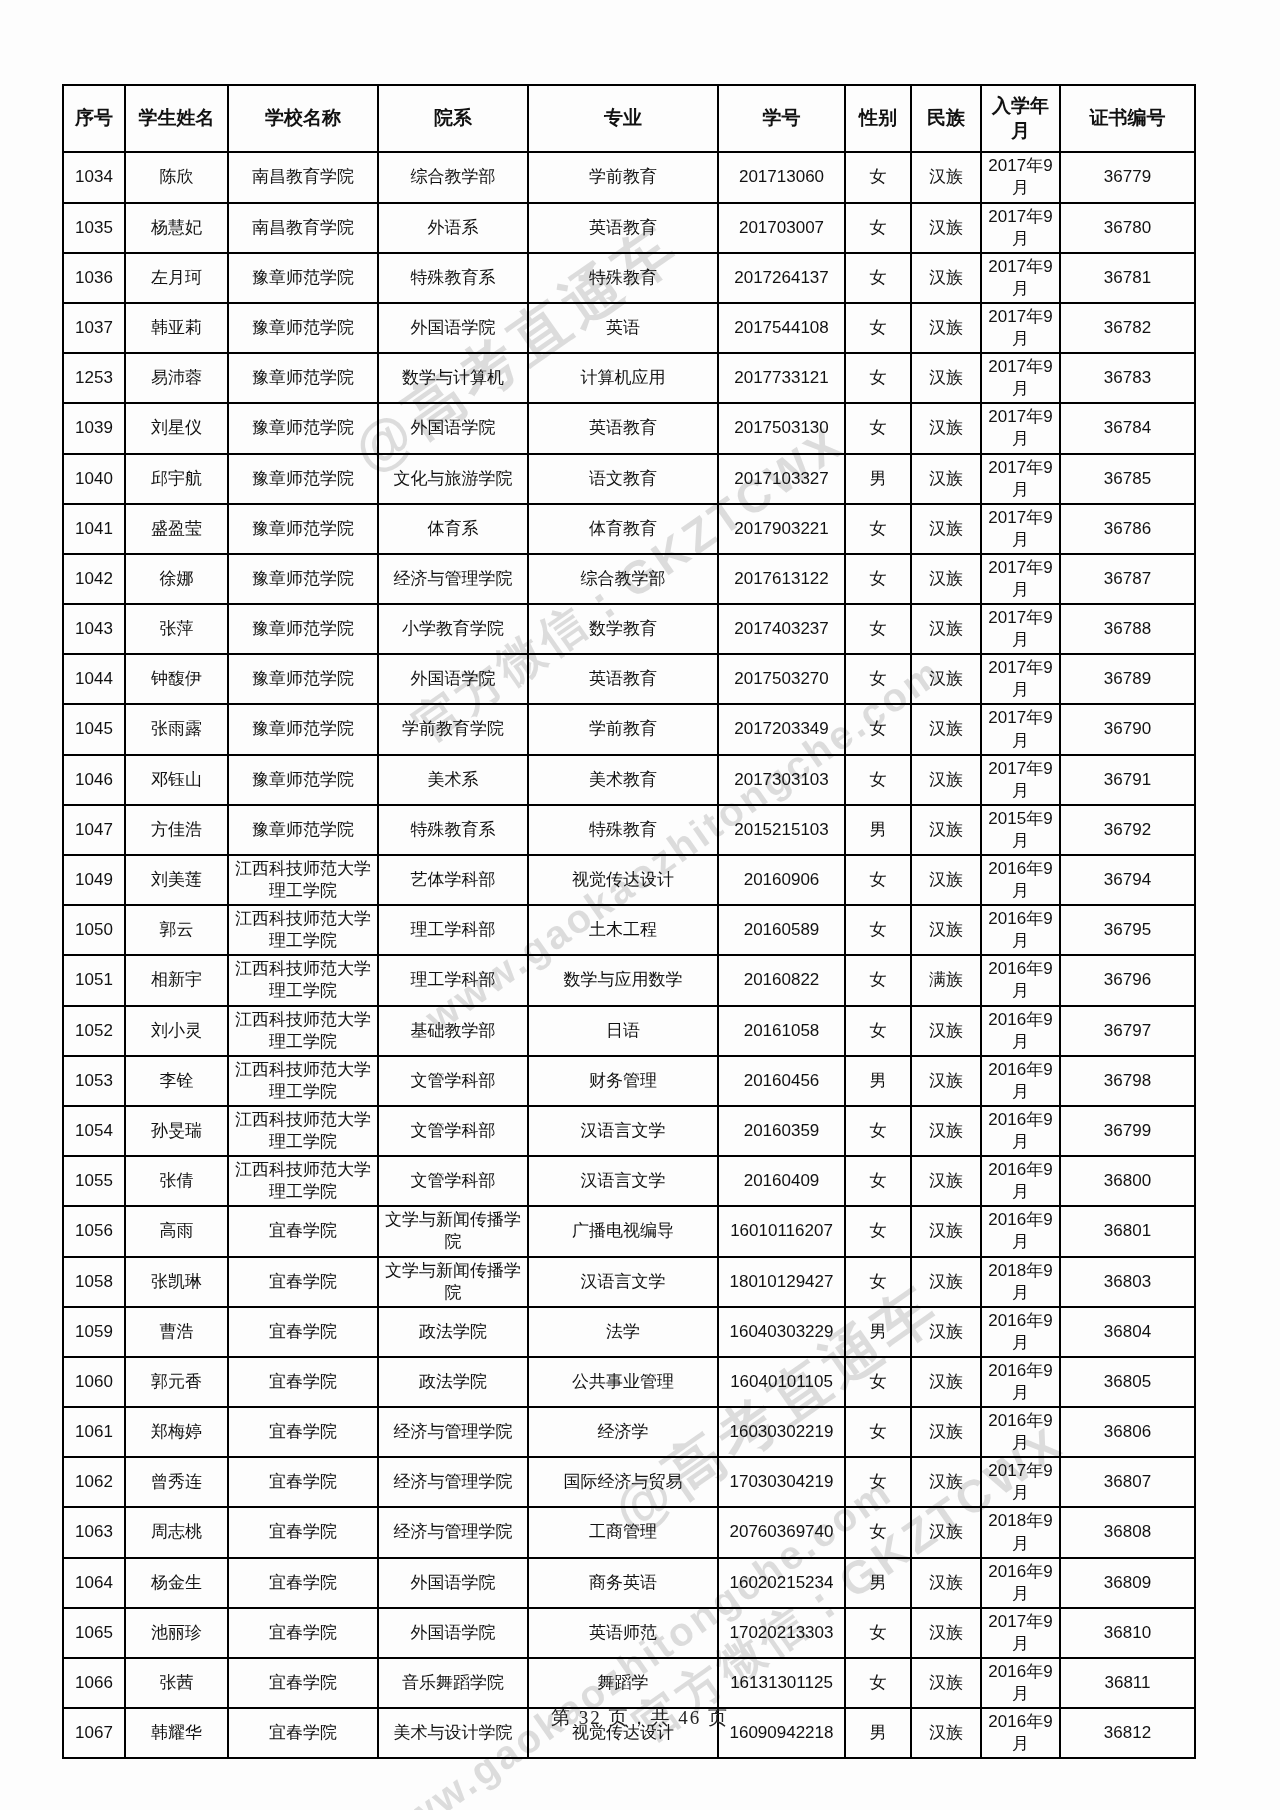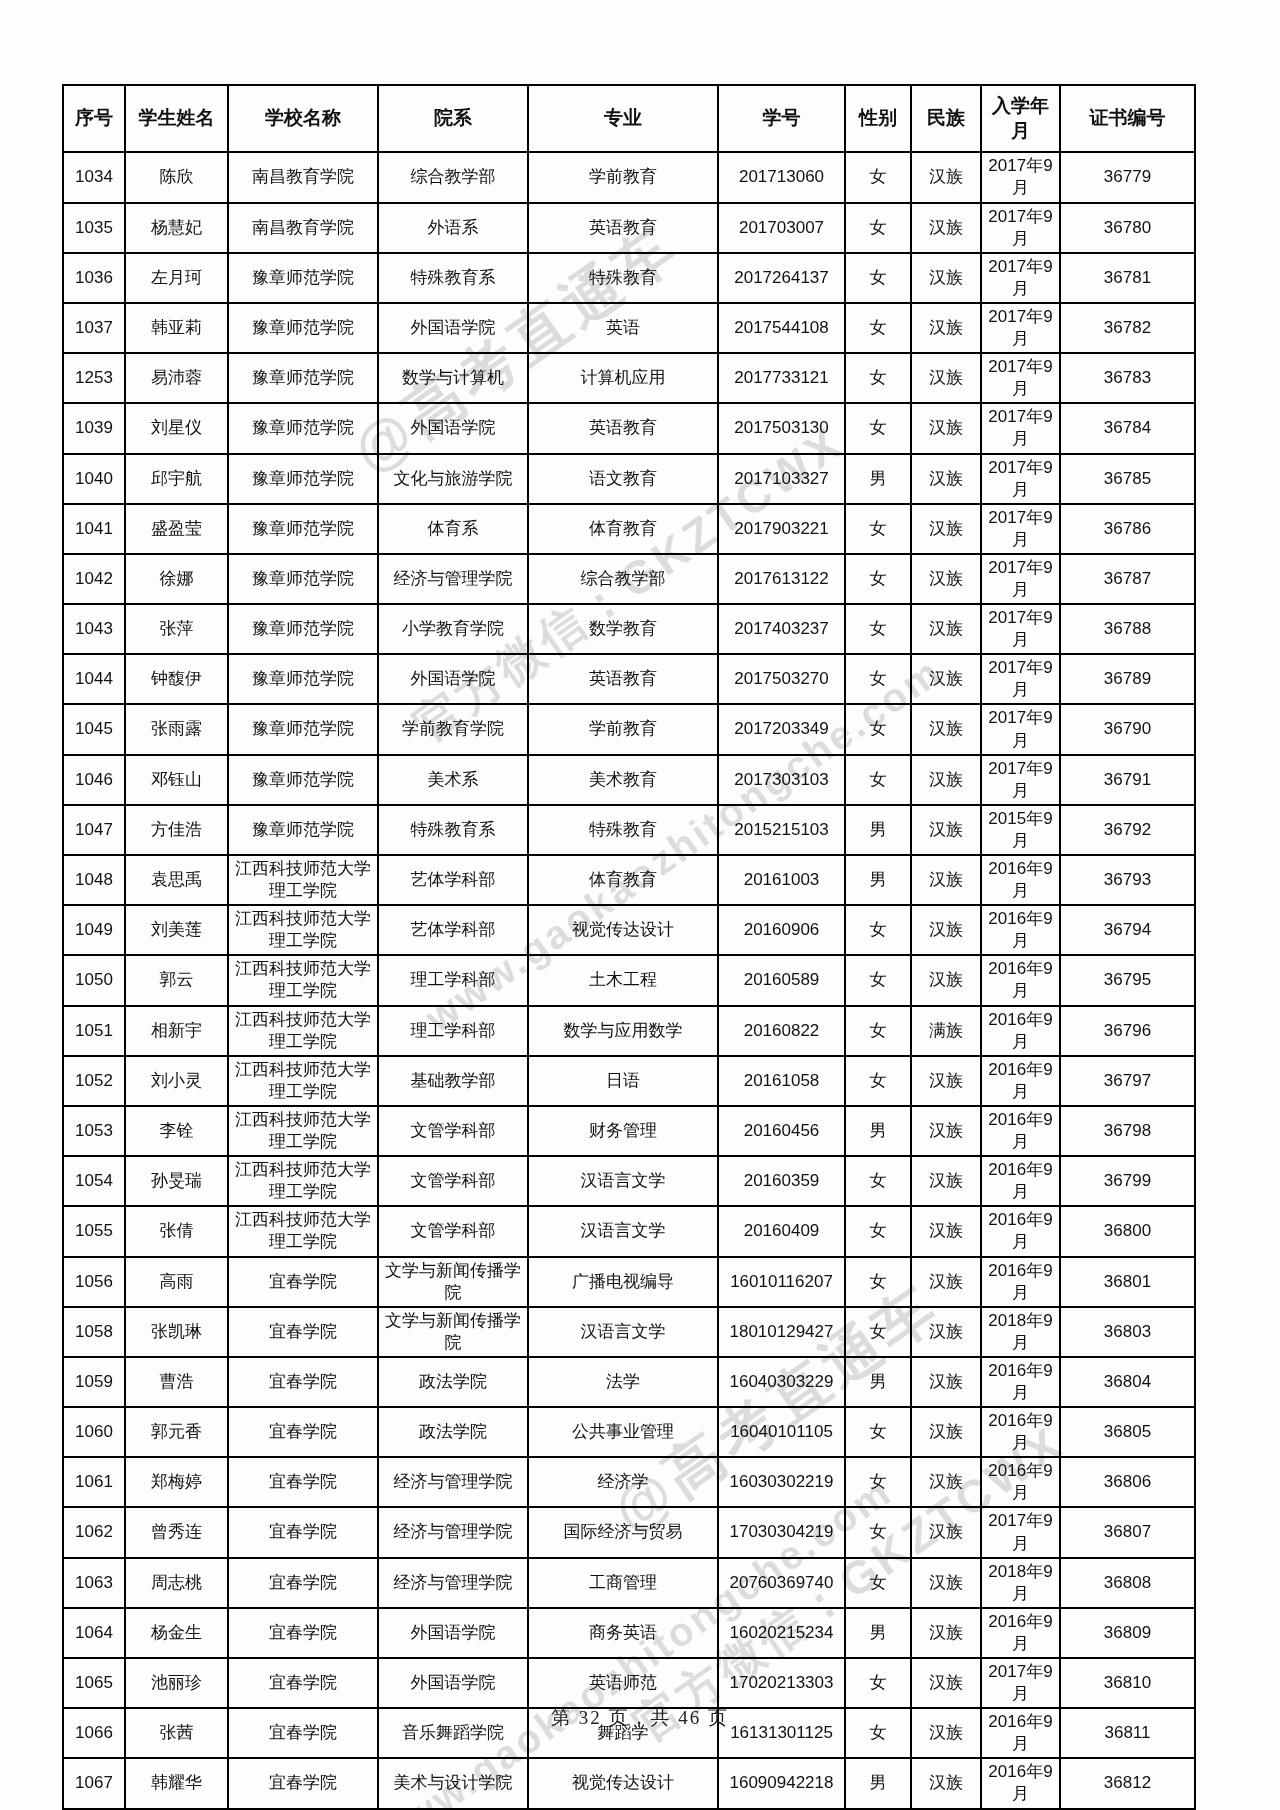--- a/index.html
+++ b/index.html
@@ -264,32 +264,20 @@
             <td>豫章师范学院</td>
             <td>特殊教育系</td>
             <td>特殊教育</td>
             <td class="num">2015215103</td>
             <td>男</td>
             <td>汉族</td>
             <td>2015年9月</td>
             <td class="num">36792</td>
           </tr>
           <tr>
-            <td class="num">1048</td>
-            <td>袁思禹</td>
-            <td>江西科技师范大学理工学院</td>
-            <td>艺体学科部</td>
-            <td>体育教育</td>
-            <td class="num">20161003</td>
-            <td>男</td>
-            <td>汉族</td>
-            <td>2016年9月</td>
-            <td class="num">36793</td>
-          </tr>
-          <tr>
             <td class="num">1049</td>
             <td>刘美莲</td>
             <td>江西科技师范大学理工学院</td>
             <td>艺体学科部</td>
             <td>视觉传达设计</td>
             <td class="num">20160906</td>
             <td>女</td>
             <td>汉族</td>
             <td>2016年9月</td>
             <td class="num">36794</td>

